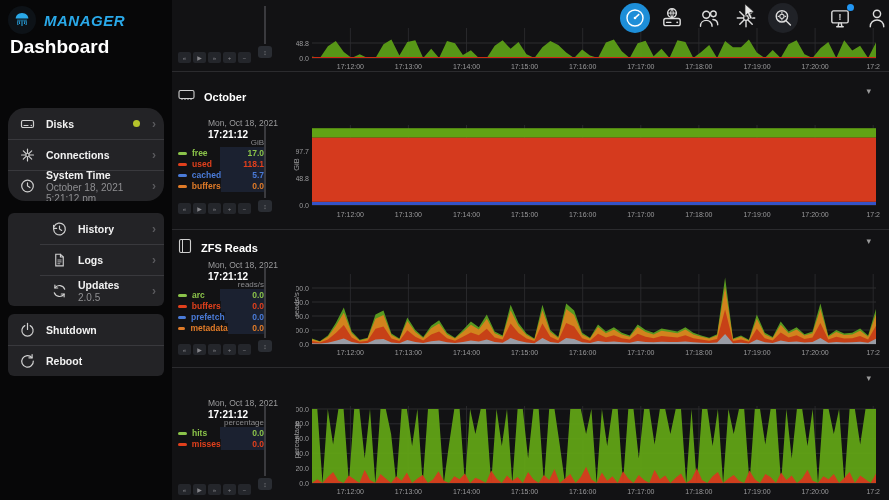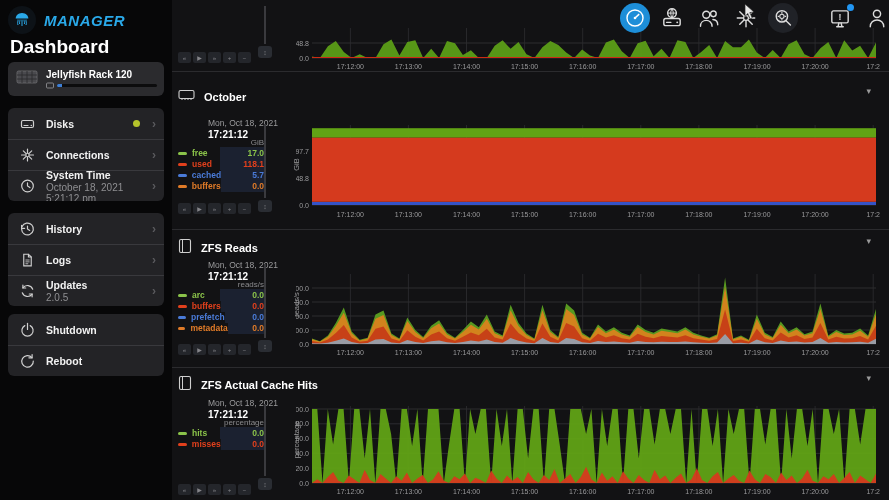--- a/index.html
+++ b/index.html
@@ -75,48 +75,23 @@
       <span class="logo-circle">
         <svg width="22" height="22" viewBox="0 0 22 22">
           <path d="M11 4c-4 0-6.3 2.8-6.3 5.5h12.6C17.3 6.8 15 4 11 4z" fill="#2aa9e9"></path>
           <path d="M7 10.5c.4 2-1 3.2 0 5.5 M11 10.5v6.5 M15 10.5c-.4 2 1 3.2 0 5.5 M9 10.5c0 2-.8 2.5-.4 4.5 M13 10.5c0 2 .8 2.5.4 4.5" stroke="#2aa9e9" stroke-width="1" fill="none"></path>
         </svg>
       </span>
       <span class="brand-name">MANAGER</span>
     </div>
     <h1 class="page-title">Dashboard</h1>
 
-    <div class="rack-card">
-      <span>
-        <svg width="22" height="14" viewBox="0 0 22 14">
-          <rect x="1" y="1" width="20" height="12" rx="1.5" fill="#4a4a4e" stroke="#6e6e72" stroke-width="0.8"></rect>
-          <g stroke="#29292c" stroke-width="0.8">
-            <line x1="1" y1="5" x2="21" y2="5"></line>
-              <line x1="1" y1="9" x2="21" y2="9"></line>
-            <line x1="6" y1="1" x2="6" y2="13"></line>
-              <line x1="11" y1="1" x2="11" y2="13"></line>
-              <line x1="16" y1="1" x2="16" y2="13"></line>
-          </g>
-        </svg>
-      </span>
-      <div class="rack-info">
-        <div class="rack-title">Jellyfish Rack 120</div>
-        <div class="rack-usage">
-          <svg width="8" height="7" viewBox="0 0 8 7">
-              <rect x="0.5" y="1" width="7" height="5" rx="1" fill="none" stroke="#9a9a9e" stroke-width="0.8"></rect>
-            </svg>
-          <div class="rack-bar">
-              <div class="rack-bar-fill"></div>
-            </div>
-        </div>
-      </div>
-    </div>
 
     <div id="sidebar-groups">
-        <div class="sb-group" style="top: 108px;">
+        <div class="sb-group" style="top: 108px; border-radius: 17px;">
           <div class="sb-item">
             <span class="sb-icon">
               <svg width="17" height="16" viewBox="0 0 16 16">
                 <rect x="2" y="4.5" width="12" height="7" rx="1.5" stroke="#cfcfcf" stroke-width="1.2" fill="none" stroke-linecap="round"></rect>
                 <path d="M4.5 9.5h4" stroke="#cfcfcf" stroke-width="1.2" fill="none" stroke-linecap="round"></path>
                 <circle cx="11.8" cy="9.5" r="0.8" fill="#cfcfcf"></circle>
               </svg>
             </span>
             <span class="txt">
               <span class="sb-label">Disks</span>
@@ -143,21 +118,21 @@
                 <path d="M8 4.8V8l2.4 1.6" stroke="#cfcfcf" stroke-width="1.2" fill="none" stroke-linecap="round"></path>
               </svg>
             </span>
             <span class="txt">
               <span class="sb-label">System Time</span>
               <span class="sb-sub">October 18, 2021 5:21:12 pm</span>
             </span>
             <span class="sb-chevron">›</span>
           </div>
         </div>
-        <div class="sb-group" style="top: 213px;">
+        <div class="sb-group" style="top: 213px; padding-left: 32px;">
           <div class="sb-item">
             <span class="sb-icon">
               <svg width="17" height="16" viewBox="0 0 16 16">
                 <path d="M2.6 5.6A5.9 5.9 0 1 1 2.1 8" stroke="#cfcfcf" stroke-width="1.2" fill="none" stroke-linecap="round"></path>
                 <path d="M2.1 4.4v3h3" stroke="#cfcfcf" stroke-width="1.2" fill="none" stroke-linecap="round"></path>
                 <path d="M8 5.2V8l2.2 1.4" stroke="#cfcfcf" stroke-width="1.2" fill="none" stroke-linecap="round"></path>
               </svg>
             </span>
             <span class="txt">
               <span class="sb-label">History</span>
@@ -493,29 +468,20 @@
         <line x1="16" y1="64.0" x2="580" y2="64.0" stroke="#2c2c2f" stroke-width="1"></line>
         <text x="13" y="66.5" font-size="7" fill="#9a9a9c" text-anchor="end" font-family="Liberation Sans, sans-serif">200.0</text>
         <line x1="16" y1="78.0" x2="580" y2="78.0" stroke="#2c2c2f" stroke-width="1"></line>
         <text x="13" y="80.5" font-size="7" fill="#9a9a9c" text-anchor="end" font-family="Liberation Sans, sans-serif">0.0</text>
         <path d="M16,78.0L16.0,72.4L23.9,75.2L31.9,69.6L39.8,57.0L47.8,41.6L55.7,65.4L63.7,73.8L71.6,71.7L79.5,48.6L87.5,44.4L95.4,67.5L103.4,72.4L111.3,51.4L119.3,64.0L127.2,71.0L135.2,59.8L143.1,54.2L151.0,66.8L159.0,71.7L166.9,64.0L174.9,55.6L182.8,61.2L190.8,48.6L198.7,65.4L206.6,69.6L214.6,38.8L222.5,57.0L230.5,67.5L238.4,72.4L246.4,38.8L254.3,64.0L262.3,71.0L270.2,37.4L278.1,44.4L286.1,66.8L294.0,71.7L302.0,58.4L309.9,65.4L317.9,61.2L325.8,66.8L333.7,69.6L341.7,58.4L349.6,64.0L357.6,66.8L365.5,62.6L373.5,64.0L381.4,65.4L389.4,61.2L397.3,66.8L405.2,69.6L413.2,71.7L421.1,68.2L429.1,11.5L437.0,72.4L445.0,69.6L452.9,73.8L460.8,48.6L468.8,66.8L476.7,71.0L484.7,55.6L492.6,65.4L500.6,61.2L508.5,68.2L516.5,65.4L524.4,37.4L532.3,69.6L540.3,64.0L548.2,67.5L556.2,66.8L564.1,62.6L572.1,69.6L580.0,43.0L580.0,78.0Z" fill="#5ca021" fill-opacity="0.95"></path>
         <path d="M16,78.0L16.0,73.2L23.9,75.6L31.9,70.8L39.8,59.9L47.8,46.7L55.7,67.2L63.7,74.4L71.6,72.6L79.5,52.7L87.5,49.1L95.4,69.0L103.4,73.2L111.3,55.1L119.3,66.0L127.2,72.0L135.2,62.3L143.1,57.5L151.0,68.4L159.0,72.6L166.9,66.0L174.9,58.7L182.8,63.6L190.8,52.7L198.7,67.2L206.6,70.8L214.6,44.3L222.5,59.9L230.5,69.0L238.4,73.2L246.4,44.3L254.3,66.0L262.3,72.0L270.2,43.1L278.1,49.1L286.1,68.4L294.0,72.6L302.0,61.1L309.9,67.2L317.9,63.6L325.8,68.4L333.7,70.8L341.7,61.1L349.6,66.0L357.6,68.4L365.5,64.8L373.5,66.0L381.4,67.2L389.4,63.6L397.3,68.4L405.2,70.8L413.2,72.6L421.1,69.6L429.1,20.8L437.0,73.2L445.0,70.8L452.9,74.4L460.8,52.7L468.8,68.4L476.7,72.0L484.7,58.7L492.6,67.2L500.6,63.6L508.5,69.6L516.5,67.2L524.4,43.1L532.3,70.8L540.3,66.0L548.2,69.0L556.2,68.4L564.1,64.8L572.1,70.8L580.0,47.9L580.0,78.0Z" fill="#d9821d" fill-opacity="0.95"></path>
         <path d="M16,78.0L16.0,75.1L23.9,76.5L31.9,73.6L39.8,67.1L47.8,59.1L55.7,71.4L63.7,75.8L71.6,74.7L79.5,62.7L87.5,60.5L95.4,72.5L103.4,75.1L111.3,64.2L119.3,70.7L127.2,74.4L135.2,68.5L143.1,65.6L151.0,72.2L159.0,74.7L166.9,70.7L174.9,66.4L182.8,69.3L190.8,62.7L198.7,71.4L206.6,73.6L214.6,57.6L222.5,67.1L230.5,72.5L238.4,75.1L246.4,57.6L254.3,70.7L262.3,74.4L270.2,56.9L278.1,60.5L286.1,72.2L294.0,74.7L302.0,67.8L309.9,71.4L317.9,69.3L325.8,72.2L333.7,73.6L341.7,67.8L349.6,70.7L357.6,72.2L365.5,70.0L373.5,70.7L381.4,71.4L389.4,69.3L397.3,72.2L405.2,73.6L413.2,74.7L421.1,72.9L429.1,43.4L437.0,75.1L445.0,73.6L452.9,75.8L460.8,62.7L468.8,72.2L476.7,74.4L484.7,66.4L492.6,71.4L500.6,69.3L508.5,72.9L516.5,71.4L524.4,56.9L532.3,73.6L540.3,70.7L548.2,72.5L556.2,72.2L564.1,70.0L572.1,73.6L580.0,59.8L580.0,78.0Z" fill="#c63d17" fill-opacity="0.95"></path>
         <path d="M16,78.0L16.0,77.2L23.9,77.6L31.9,76.7L39.8,74.8L47.8,72.5L55.7,76.1L63.7,77.4L71.6,77.1L79.5,73.6L87.5,73.0L95.4,76.4L103.4,77.2L111.3,74.0L119.3,75.9L127.2,77.0L135.2,75.3L143.1,74.4L151.0,76.3L159.0,77.1L166.9,75.9L174.9,74.6L182.8,75.5L190.8,73.6L198.7,76.1L206.6,76.7L214.6,72.1L222.5,74.8L230.5,76.4L238.4,77.2L246.4,72.1L254.3,75.9L262.3,77.0L270.2,71.9L278.1,73.0L286.1,76.3L294.0,77.1L302.0,75.1L309.9,76.1L317.9,75.5L325.8,76.3L333.7,76.7L341.7,75.1L349.6,75.9L357.6,76.3L365.5,75.7L373.5,75.9L381.4,76.1L389.4,75.5L397.3,76.3L405.2,76.7L413.2,77.1L421.1,76.5L429.1,68.0L437.0,77.2L445.0,76.7L452.9,77.4L460.8,73.6L468.8,76.3L476.7,77.0L484.7,74.6L492.6,76.1L500.6,75.5L508.5,76.5L516.5,76.1L524.4,71.9L532.3,76.7L540.3,75.9L548.2,76.4L556.2,76.3L564.1,75.7L572.1,76.7L580.0,72.8L580.0,78.0Z" fill="#97a1ad" fill-opacity="0.95"></path>
       </svg>
 
-    <div class="phead" style="top:375px">
-      <span>
-        <svg width="14" height="16" viewBox="0 0 14 16">
-          <rect x="1.5" y="1.5" width="11" height="13" rx="1.5" fill="none" stroke="#cfcfcf" stroke-width="1.1"></rect>
-          <line x1="4.5" y1="1.5" x2="4.5" y2="14.5" stroke="#cfcfcf" stroke-width="1"></line>
-        </svg>
-      </span>
-      <span class="ptitle">ZFS Actual Cache Hits</span>
-    </div>
     <span class="pchevron" style="top:373px">▾</span>
     <div class="pdate" style="top:398px">
       <div class="d">Mon, Oct 18, 2021</div>
         <div class="t">17:21:12</div>
     </div>
     <div class="legend" style="top:418px">
       <div class="lg-unit">percentage</div>
       <div id="legend-p3">
           <div class="lg-row">
             <span class="lg-swatch" style="background:#8bc34a"></span>

